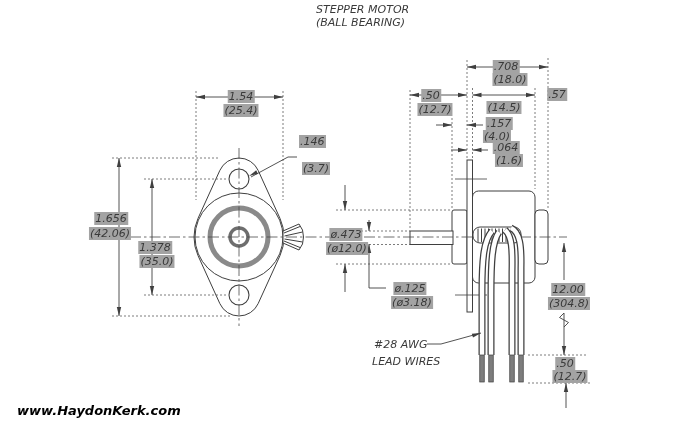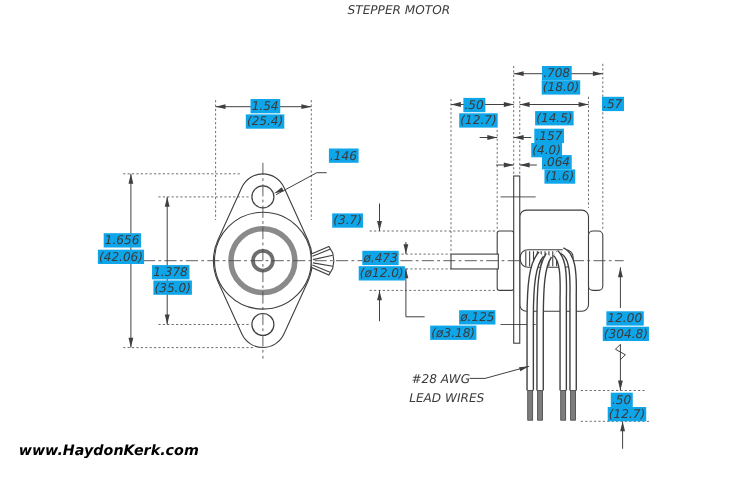--- a/index.html
+++ b/index.html
@@ -2,21 +2,21 @@
 <html><head>
 <meta charset="utf-8">
 <style>
   html,body{margin:0;padding:0;background:#fff;}
   #stage{position:relative;width:685px;height:435px;background:#fff;overflow:hidden;
          font-family:"DejaVu Sans",sans-serif;}
   #stage svg{position:absolute;left:0;top:0;}
   .txt{position:absolute;font:italic 11px "DejaVu Sans",sans-serif;color:#3a3a3a;
        white-space:nowrap;line-height:13px;}
   .c{transform:translateX(-50%);}
-  .bg{background:#0ea5e9;padding:0 1px;}
+  .bg{background:#a3a3a3;padding:0 1px;}
   .title-block div{font:italic 11px "DejaVu Sans",sans-serif;color:#3a3a3a;line-height:13px;}
   .logo{position:absolute;font:italic bold 13px "DejaVu Sans",sans-serif;}
 </style>
 </head>
 <body>
 
 <div id="stage">
 
 <svg width="685" height="435" viewBox="0 0 685 435">
 
@@ -154,38 +154,39 @@
     <polygon points="472.5,150 481.5,147.8 481.5,152.2"></polygon>
     <polygon points="564,243 561.8,252 566.2,252"></polygon>
     <polygon points="564,355 561.8,346 566.2,346"></polygon>
     <polygon points="566,383 563.8,392 568.2,392"></polygon>
     <polygon points="481,333 473,337.6 471.8,333.8"></polygon>
   </g>
 </svg>
 
   <div class="title-block" style="position:absolute;left:316px;top:3px;">
     <div>STEPPER MOTOR</div>
+    <div>(BALL BEARING)</div>
   </div>
 
   <div class="txt c bg" style="left:241px;top:90px;">1.54</div>
   <div class="txt c bg" style="left:241px;top:104px;">(25.4)</div>
 
   <div class="txt bg" style="left:299px;top:135px;">.146</div>
-  <div class="txt bg" style="left:302px;top:162px;margin-top:32px;">(3.7)</div>
+  <div class="txt bg" style="left:302px;top:162px;">(3.7)</div>
 
   <div class="txt c bg" style="left:111px;top:212px;">1.656</div>
   <div class="txt c bg" style="left:110px;top:227px;">(42.06)</div>
 
   <div class="txt c bg" style="left:155px;top:241px;">1.378</div>
   <div class="txt c bg" style="left:157px;top:255px;">(35.0)</div>
 
   <div class="txt c bg" style="left:346px;top:228px;">ø.473</div>
   <div class="txt c bg" style="left:347px;top:242px;">(ø12.0)</div>
 
-  <div class="txt c bg" style="left:410px;top:282px;margin-left:24px;">ø.125</div>
+  <div class="txt c bg" style="left:410px;top:282px;">ø.125</div>
   <div class="txt c bg" style="left:412px;top:296px;">(ø3.18)</div>
 
   <div class="txt c bg" style="left:431px;top:89px;">.50</div>
   <div class="txt c bg" style="left:435px;top:103px;">(12.7)</div>
 
   <div class="txt c bg" style="left:521px;top:88px;margin-left:36px;">.57</div>
   <div class="txt c bg" style="left:504px;top:101px;">(14.5)</div>
 
   <div class="txt c bg" style="left:506px;top:60px;">.708</div>
   <div class="txt c bg" style="left:510px;top:73px;">(18.0)</div>

